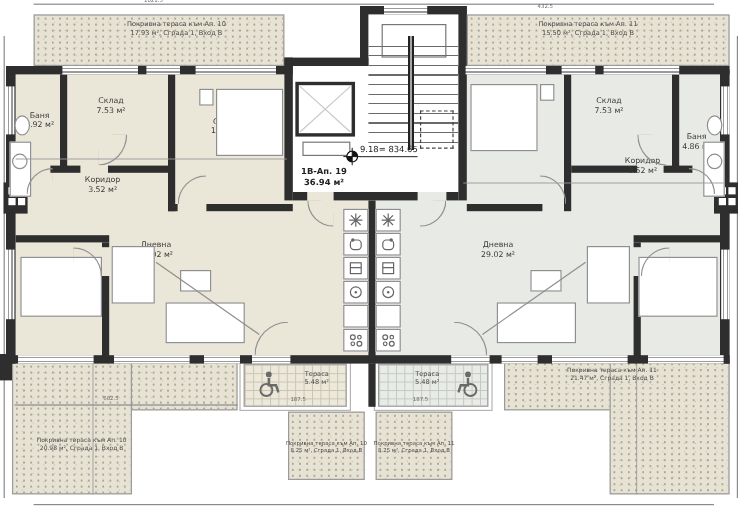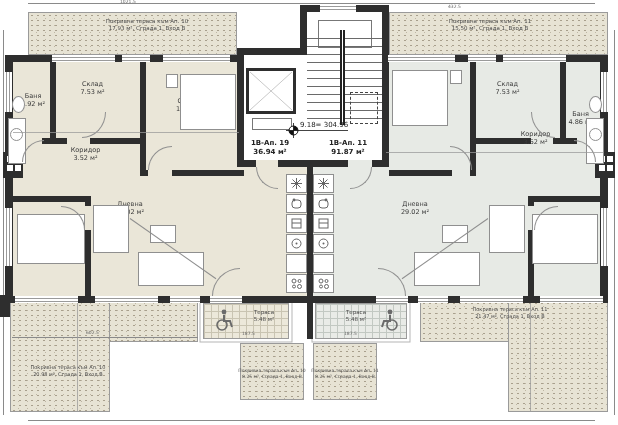--- a/index.html
+++ b/index.html
@@ -209,29 +209,25 @@
   </div>
   <div class="abs" style="left:252px;top:118px;width:38px;height:10px;border:1px solid #777;"></div>
   <div class="abs" style="left:286px;top:123px;">
     <svg width="15" height="15" viewBox="0 0 15 15">
         <circle cx="7.5" cy="7.5" r="4.5" fill="#fff" stroke="#111" stroke-width="1"></circle>
         <path d="M7.5 7.5 L7.5 3 A4.5 4.5 0 0 1 12 7.5 Z" fill="#111"></path>
         <path d="M7.5 7.5 L7.5 12 A4.5 4.5 0 0 1 3 7.5 Z" fill="#111"></path>
         <path d="M7.5 0 V15 M0 7.5 H15" stroke="#111" stroke-width="0.8"></path>
       </svg>
   </div>
-  <div class="abs" style="left:300px;top:121px;font-size:7px;color:#222;border-bottom:1px solid #444;padding-bottom:1px;">9.18= 304.96</div>
+  <div class="abs" style="left:300px;top:121px;font-size:7px;color:#222;border-bottom:1px solid #444;padding-bottom:1px;">9.18= 834.65</div>
 
   <div class="aplbl" style="left:235px;top:139px;width:70px;">
     <span>1В-Ап. 19</span>
     <span>36.94 м²</span>
-  </div>
-  <div class="aplbl" style="left:313px;top:139px;width:70px;">
-    <span>1В-Ап. 11</span>
-    <span>91.87 м²</span>
   </div>
 
   <div class="lbl" style="left:8px;top:92px;width:50px;">
     <span>Баня</span>
       <span>4.92 м²</span>
     </div>
   <div class="lbl" style="left:65px;top:80px;width:55px;">
     <span>Склад</span>
       <span>7.53 м²</span>
     </div>

